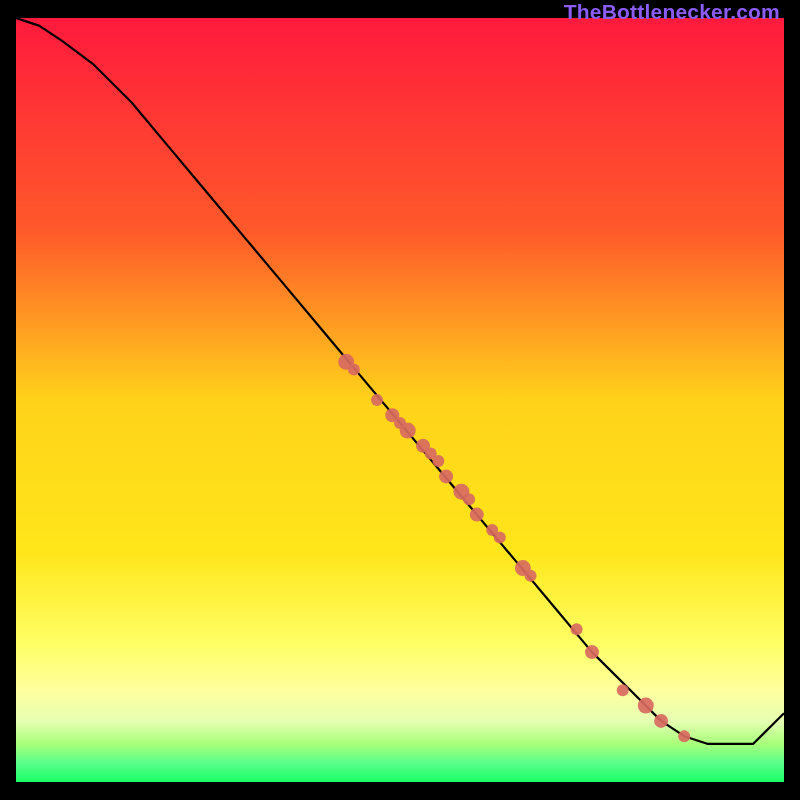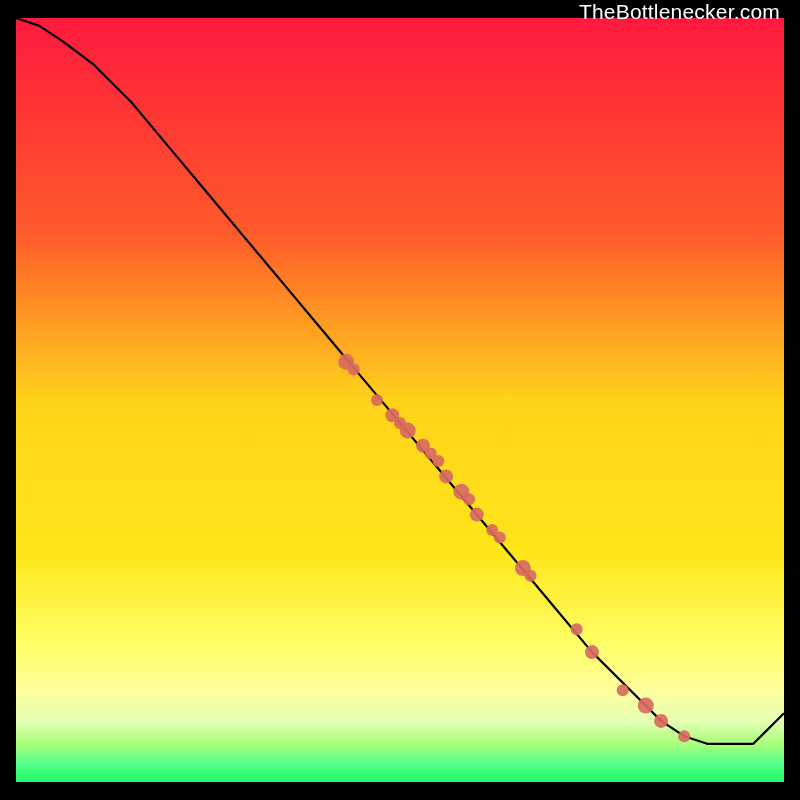--- a/index.html
+++ b/index.html
@@ -29,23 +29,23 @@
     inset: 0;
   }
   .curve {
     position: absolute;
     inset: 0;
   }
   .watermark {
     position: absolute;
     top: 0px;
     right: 20px;
-    color: #ffffff;
+    color: #8b5cf6;
     font-size: 21px;
-    font-weight: 400;
+    font-weight: 700;
     letter-spacing: 0.2px;
     user-select: none;
   }
 </style>
 </head>
 <body>
 
 <div class="frame">
 
   <div class="plot-area">

